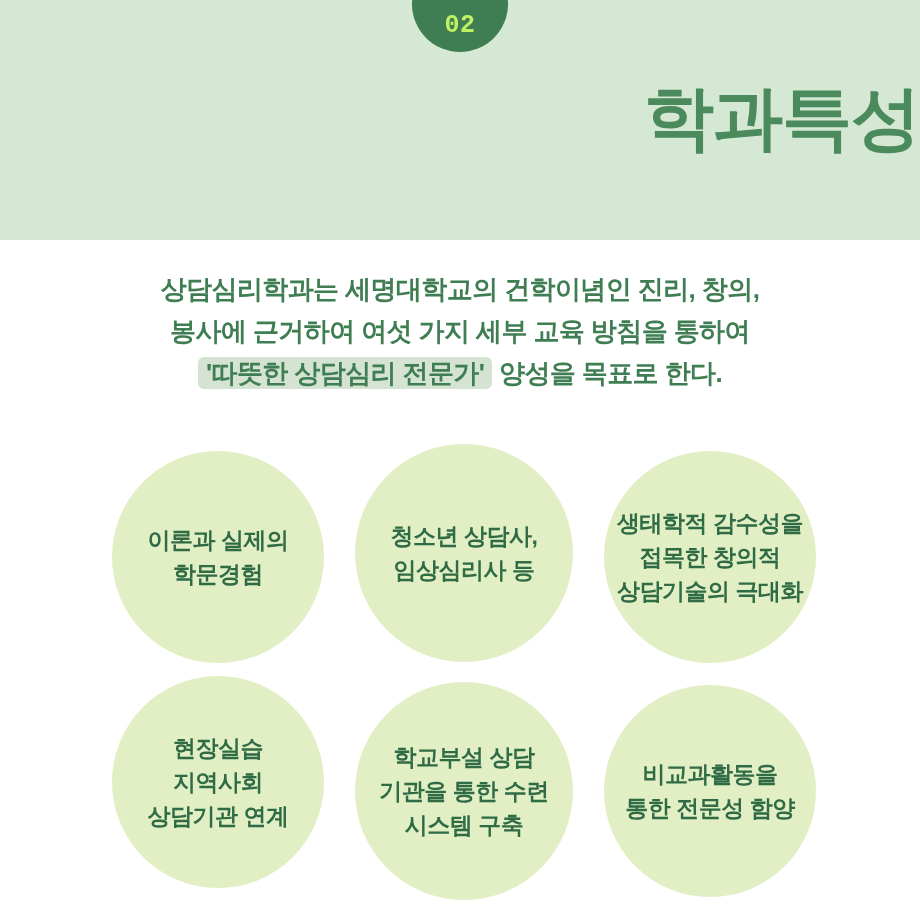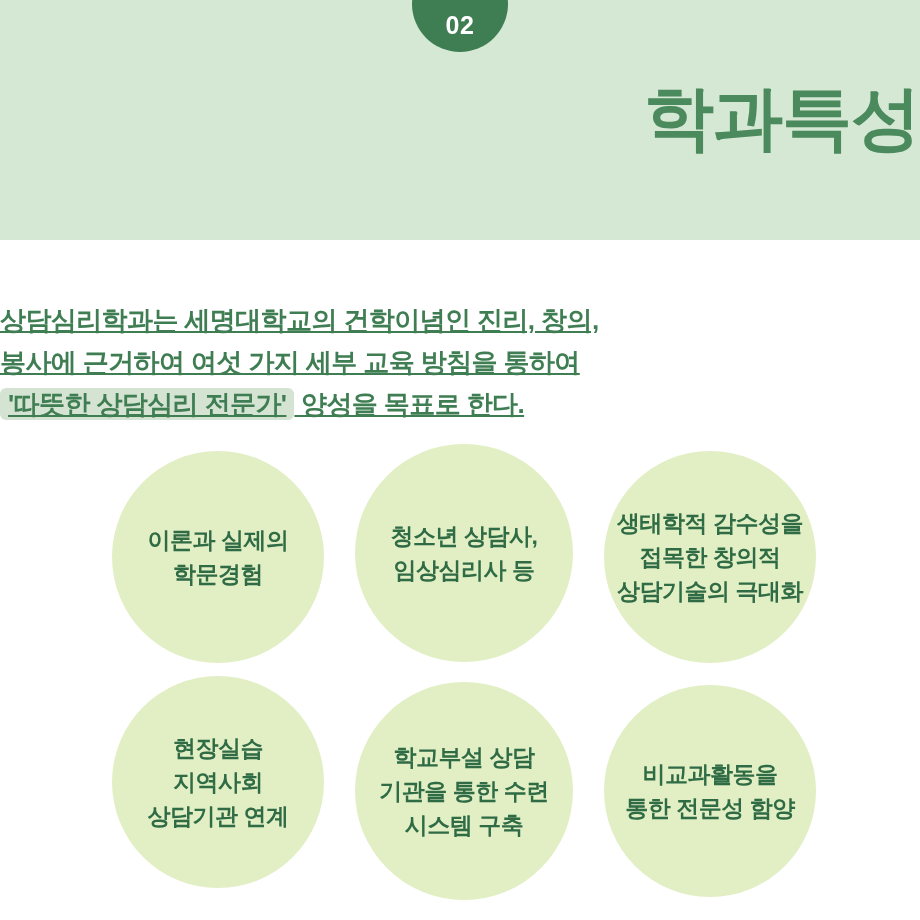--- a/index.html
+++ b/index.html
@@ -34,52 +34,53 @@
     height: 96px;
     border-radius: 50%;
     background: #3f7d52;
     display: flex;
     align-items: flex-end;
     justify-content: center;
     padding-bottom: 14px;
     box-sizing: border-box;
   }
   .badge-number {
-    color: #ffffff;
+    color: #bef264;
     font-size: 25px;
     font-weight: bold;
     letter-spacing: 0.5px;
     line-height: 1;
+    font-family: Liberation Mono, monospace;
   }
 
   .header-title {
     position: absolute;
     top: 80px;
     left: 0;
     width: 920px;
     text-align: right;
     color: #4b8a5d;
     font-size: 70px;
     font-weight: bold;
     letter-spacing: -1px;
     line-height: 1.1;
   }
 
   
   .intro {
     position: absolute;
-    top: 299px;
+    top: 268px;
     left: 0;
     width: 920px;
+    text-align: center;
     color: #3f7d52;
     font-size: 26px;
     font-weight: bold;
     line-height: 1.62;
     letter-spacing: -0.6px;
-    text-decoration: underline;
   }
   .intro .line {
     display: block;
   }
   .intro .hl {
     background: #d5e3d2;
     padding: 1px 8px;
     border-radius: 6px;
   }
 

